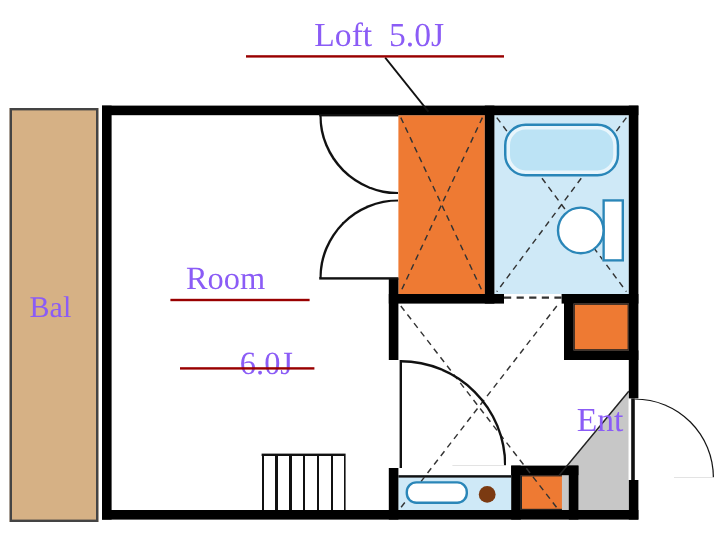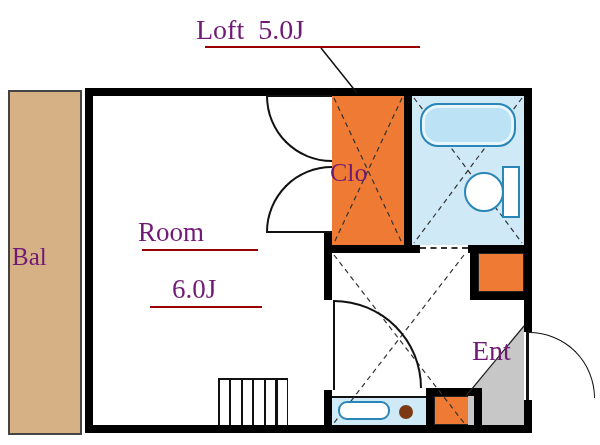--- a/index.html
+++ b/index.html
@@ -1,21 +1,21 @@
 <!DOCTYPE html>
 <html style="--wall: #000000; --closet_orange: #ee7a33; --balcony_tan: #d6b185; --water_blue: #cfe9f7; --tub_fill: #bce3f5; --fixture_outline: #2a86b8; --entrance_gray: #c7c7c7; --underline_red: #990000; --burner_brown: #7b3a12;"><head>
 <meta charset="utf-8">
 <style>
   *{margin:0;padding:0;box-sizing:border-box}
   html,body{background:#fff}
   body{font-family:"Liberation Serif","DejaVu Serif",serif;color:#111}
   .plan{position:relative;width:600px;height:445px;background:#fff;overflow:hidden}
   .abs{position:absolute}
   .wall{position:absolute;background:var(--wall,#000)}
-  .lbl{position:absolute;line-height:1;white-space:pre;color:#701a75}
+  .lbl{position:absolute;text-align:center;line-height:1;white-space:pre;color:#8b5cf6}
   .ul{position:absolute;height:2px;background:var(--underline_red,#900)}
   .fill{position:absolute}
   .balcony{left:8px;top:90px;width:74px;height:345px;background:var(--balcony_tan,#d6b185);border:2px solid #444}
   .closet{left:332px;top:96px;width:72px;height:149px;background:var(--closet_orange,#ee7a33)}
   .bath{left:412px;top:96px;width:112px;height:149px;background:var(--water_blue,#cfe9f7)}
   .kitchen{left:332px;top:396px;width:94px;height:29px;background:var(--water_blue,#cfe9f7);border-top:2px solid #111}
   .orange-box{position:absolute;background:var(--closet_orange,#ee7a33);border:1px solid #222}
   .ent{left:468px;top:300px;width:56px;height:125px;background:var(--entrance_gray,#c7c7c7);
        clip-path:polygon(100% 20%,100% 100%,0 100%,0 75%)}
   .tub{left:420px;top:103px;width:96px;height:44px;background:var(--tub_fill,#bce3f5);
@@ -95,20 +95,19 @@
   <div class="abs ladder"></div>
 
   <div class="lbl" style="left:196px;top:16px;width:240px;font-size:28px">Loft  5.0J</div>
   <div class="ul" style="left:205px;top:46px;width:215px"></div>
 
   <div class="lbl" style="left:12px;top:244px;width:60px;font-size:25px">Bal</div>
 
   <div class="lbl" style="left:138px;top:219px;width:100px;font-size:27px">Room</div>
   <div class="ul" style="left:142px;top:249px;width:116px"></div>
 
-  <div class="lbl" style="left:172px;top:276px;width:100px;font-size:27px">6.0J</div>
+  <div class="lbl" style="left:172px;top:290px;width:100px;font-size:27px">6.0J</div>
   <div class="ul" style="left:150px;top:306px;width:112px"></div>
 
-  <div class="lbl" style="left:330px;top:160px;width:70px;font-size:26px">Clo</div>
 
   <div class="lbl" style="left:472px;top:337px;width:56px;font-size:28px">Ent</div>
 
 </div>
 
 </body></html>

